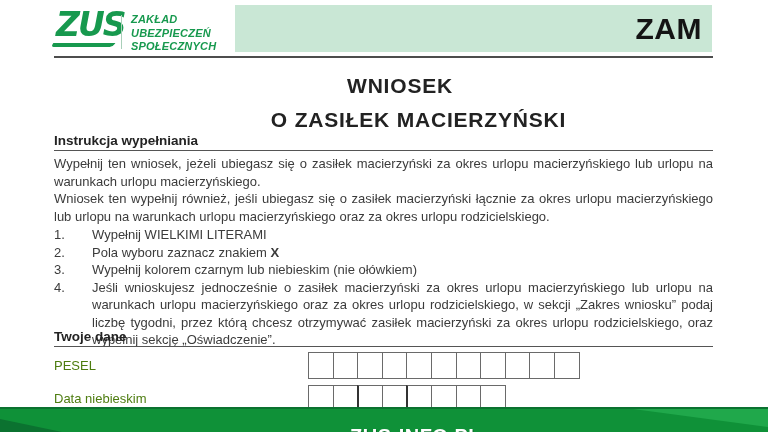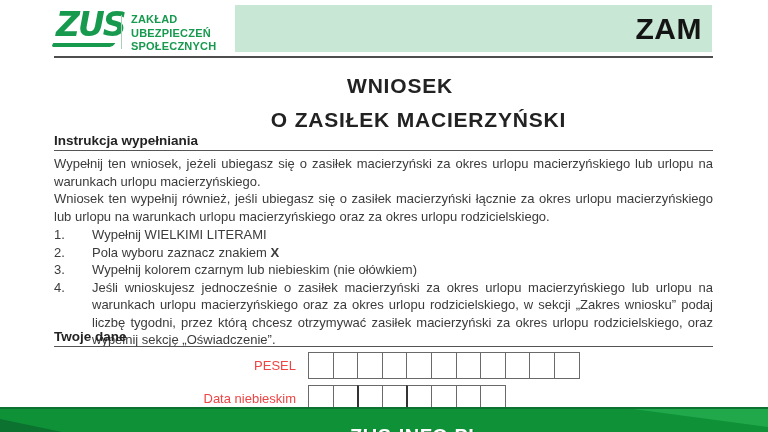--- a/index.html
+++ b/index.html
@@ -31,21 +31,21 @@
     background:var(--zus_green);
     transform:skewX(-35deg);border-radius:0 0 3px 3px;
   }
   .header-divider{
     position:absolute;left:121px;top:15px;width:1px;height:34px;
     background:#a9cfb9;
   }
   .org-name{
     position:absolute;left:131px;top:13px;
     font-size:11px;line-height:13.5px;font-weight:600;
-    color:var(--zus_green);letter-spacing:0.2px;
+    color:var(--zus_green);letter-spacing:0.2px;font-style:italic;
   }
   .mint-band{
     position:absolute;left:235px;top:5px;width:477px;height:47px;
     background:var(--mint);
   }
   .form-code{
     position:absolute;left:235px;top:5px;width:477px;height:56px;
     line-height:47px;text-align:right;padding-right:10px;
     font-size:30px;font-weight:700;color:var(--form_code_ink);
     letter-spacing:0.5px;
@@ -76,22 +76,22 @@
     font-size:13px;line-height:17.5px;text-align:justify;color:#3b3b3b;
   }
   .num-list{margin-top:1px;}
   .num-item{display:flex;}
   .num-item .num{width:18px;flex:0 0 18px;}
   .num-item .txt{flex:1;text-align:justify;margin-left:20px;}
   .twoje-heading{top:329px;}
   .twoje-rule{top:346px;}
   
   .field-label{
-    position:absolute;left:54px;width:242px;text-align:right;
-    font-size:13px;color:#ef4444;
+    position:absolute;left:54px;width:242px;
+    font-size:13px;color:#4d7c0f;
   }
   .pesel-label{top:358px;}
   .birth-label{top:391px;}
   .comb{
     position:absolute;left:308px;display:flex;
   }
   .pesel-comb{top:352px;}
   .birth-comb{top:385px;}
   .cell{
     width:25.6px;height:27px;background:#fff;

